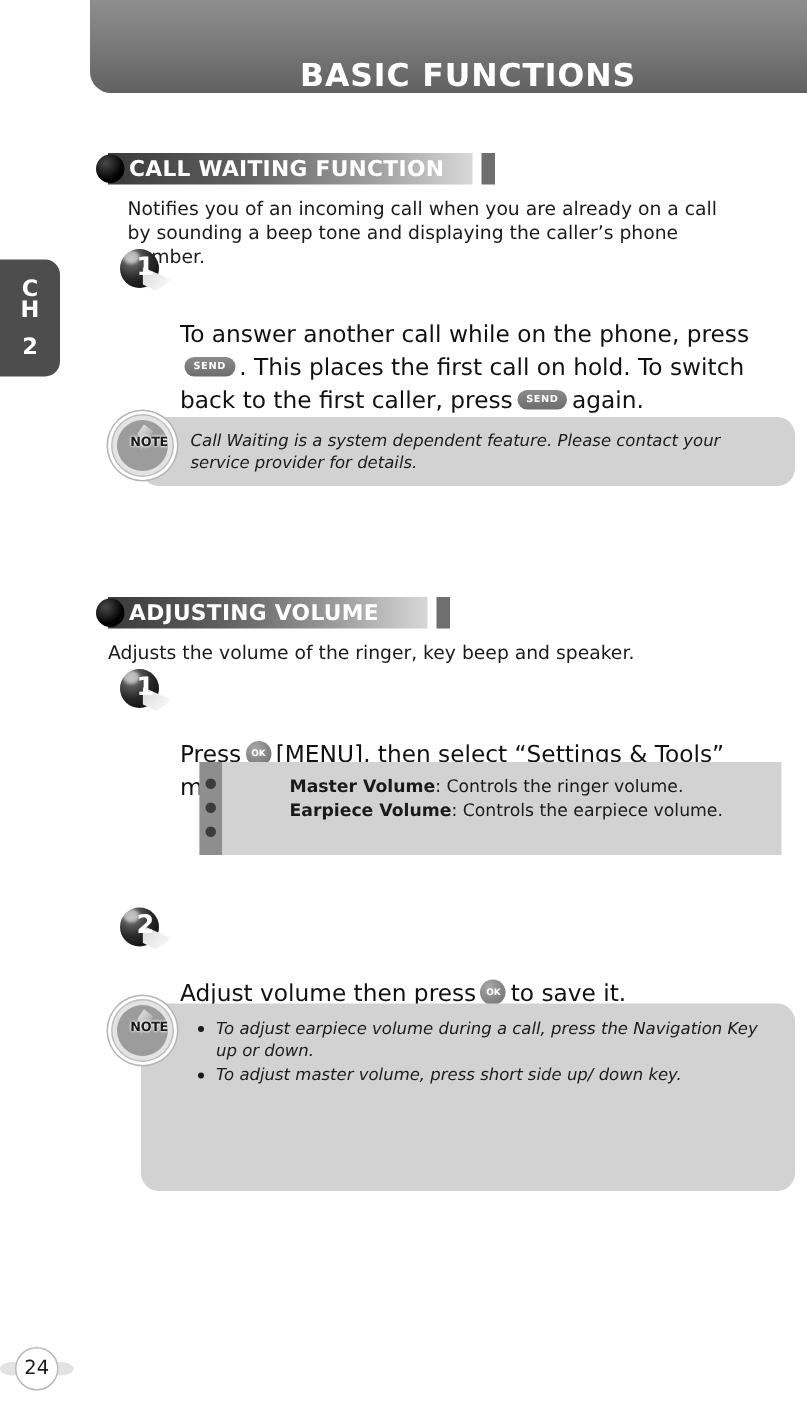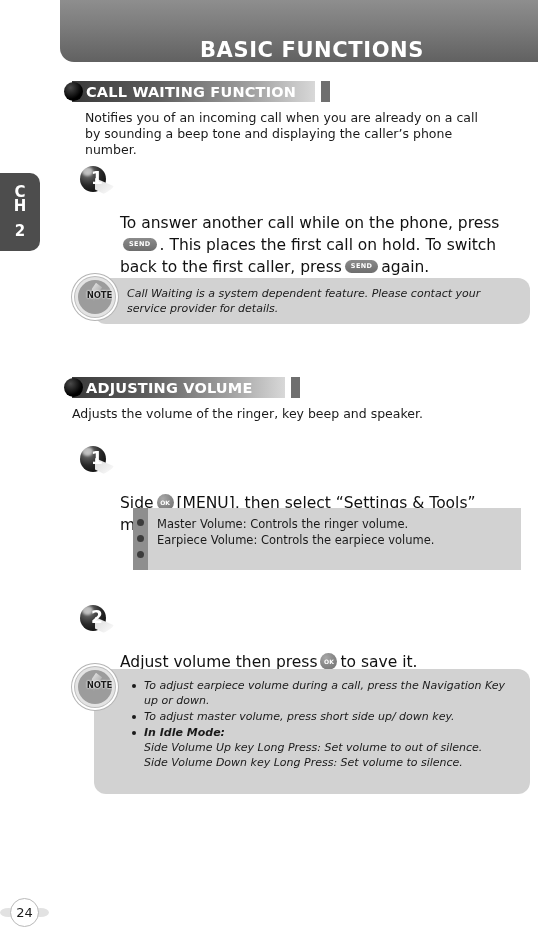--- a/index.html
+++ b/index.html
@@ -27,21 +27,21 @@
   .chapter-tab{
     position:absolute;left:0;top:173px;width:40px;height:78px;
     background:#4d4d4d;border-radius:0 10px 10px 0;
     display:flex;flex-direction:column;align-items:center;justify-content:center;
     color:#fff;
   }
   .chapter-tab .ch-c,.chapter-tab .ch-h{font-size:15px;font-weight:bold;line-height:14px;}
   .chapter-tab .ch-num{font-size:15px;font-weight:bold;margin-top:9px;}
 
   
-  .section{position:absolute;left:60px;}
+  .section{position:absolute;left:60px;margin-top:21px;}
   .section-bar{position:relative;height:21px;display:flex;align-items:center;}
   .section-bar-fill{
     position:absolute;left:12px;top:0;height:21px;
     background:linear-gradient(90deg,#3a3a3a 0%,#5e5e5e 35%,#9d9d9d 72%,#d8d8d8 100%);
   }
   .section-bar-cap{
     position:absolute;top:0;height:21px;width:9px;background:#6f6f6f;
   }
   .section-dot{
     position:absolute;left:4px;top:1px;width:19px;height:19px;border-radius:50%;
@@ -153,21 +153,21 @@
     background:#d2d2d2;
   }
   .opt-stripe{
     position:absolute;left:0;top:0;width:15px;height:62px;background:#8e8e8e;
   }
   .opt-bullet{
     position:absolute;left:4px;width:7px;height:7px;border-radius:50%;background:#3c3c3c;
   }
   .opt-rows{position:absolute;left:24px;top:8px;}
   .opt-row{font-size:11.5px;line-height:16px;color:#1a1a1a;white-space:nowrap;}
-  .opt-name{font-weight:normal;}
+  .opt-name{font-weight:bold;margin-left:36px;}
 
   
   .footer{
     position:absolute;left:0;right:0;bottom:10px;display:flex;
     align-items:center;justify-content:flex-start;
   }
   .pg-wing{
     width:17px;height:9px;background:#e2e2e2;border-radius:50%;
   }
   .pg-wing.l{margin-right:-7px;}
@@ -236,21 +236,21 @@
 </div>
 
 <div class="step" style="position:absolute;left:78px;top:446px;width:450px;">
   <div class="step-marker">
     <div class="sphere"></div>
     <div class="sphere-hi"></div>
     <div class="sphere-tail"></div>
     <div class="step-num">1</div>
   </div>
   <div class="step-text" style="width:408px;">
-    <span>Side</span><span class="key-ok">OK</span><span>[MENU], then select “Settings &amp; Tools” menu, press</span><span class="key-num"><span class="kn-d">3</span><span class="kn-l">def</span></span><span>then select one of the following.</span>
+    <span>Press</span><span class="key-ok">OK</span><span>[MENU], then select “Settings &amp; Tools” menu, press</span><span class="key-num"><span class="kn-d">3</span><span class="kn-l">def</span></span><span>then select one of the following.</span>
   </div>
 </div>
 
 <div class="opt-box">
   <div class="opt-stripe"></div>
   <div class="opt-bullet" style="top:11px;"></div>
   <div class="opt-bullet" style="top:27px;"></div>
   <div class="opt-bullet" style="top:43px;"></div>
   <div class="opt-rows">
     <div class="opt-row"><span class="opt-name">Master Volume</span><span>: Controls the ringer volume.</span></div>
@@ -275,25 +275,20 @@
   <div class="note-badge">
     <div class="nb-r2"></div>
     <div class="nb-r3"></div>
     <div class="nb-pin"></div>
     <div class="nb-label">NOTE</div>
   </div>
   <div class="note-text" style="left:58px;top:14px;width:390px;">
     <ul class="note-list">
       <li><span>To adjust earpiece volume during a call, press the Navigation Key up or down.</span></li>
       <li><span>To adjust master volume, press short side up/ down key.</span></li>
-      <li>
-        <span class="note-strong">In Idle Mode:</span><br>
-        <span>Side Volume Up key Long Press: Set volume to out of silence.</span><br>
-        <span>Side Volume Down key Long Press: Set volume to silence.</span>
-      </li>
     </ul>
   </div>
 </div>
 
 <div class="footer">
   <div class="pg-wing l"></div>
   <div class="pg-circle">24</div>
   <div class="pg-wing r"></div>
 </div>
 

